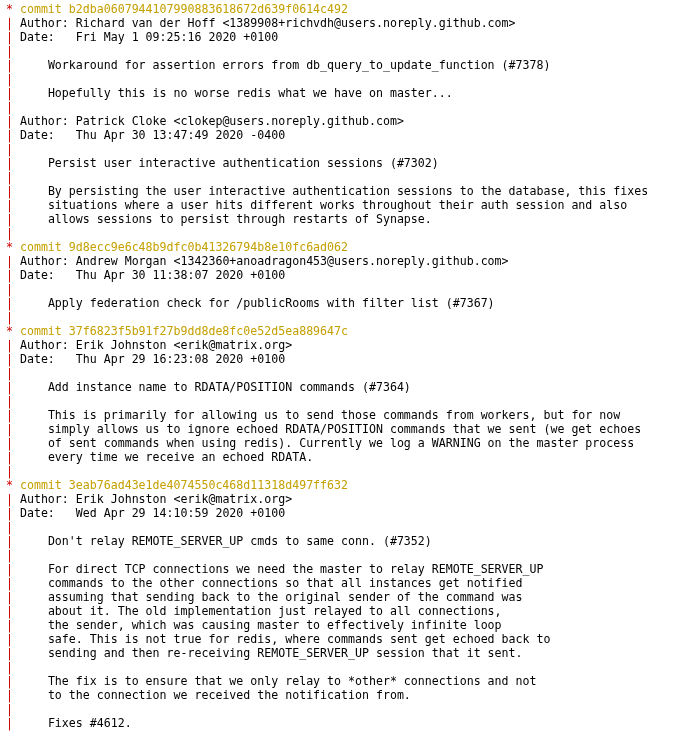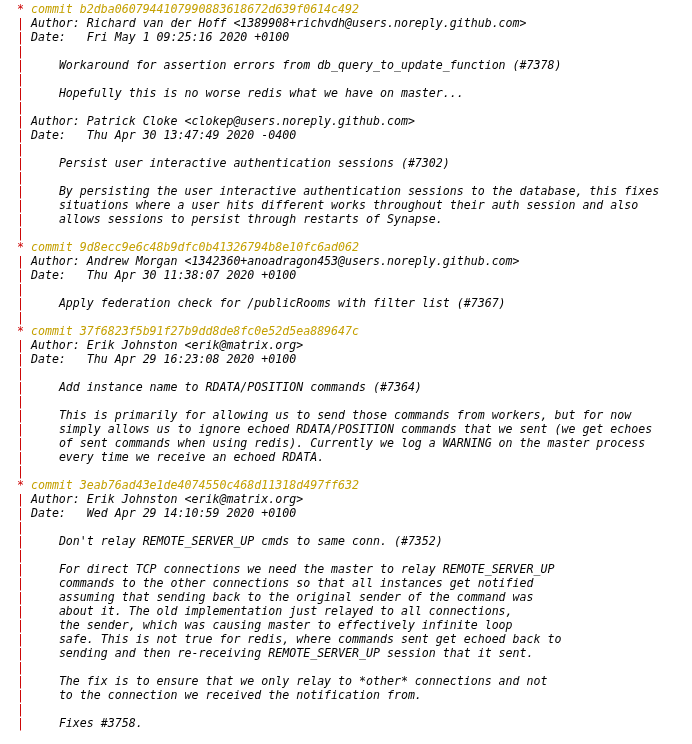--- a/index.html
+++ b/index.html
@@ -20,21 +20,21 @@
     width: 692px;
     height: 744px;
     overflow: hidden;
     background: var(--bg);
     color: var(--text);
     font-family: "DejaVu Sans Mono", "Liberation Mono", monospace;
     font-size: 11.6px;
     line-height: 14px;
     font-weight: normal;
   }
-  .git-log { padding: 2px 0 0 17px; font-style: italic; }
+  .git-log { padding: 2px 0 0 6px; }
   .line { white-space: pre; height: 14px; }
   .g { color: var(--graph); }
   .hash { color: var(--hash); }
   .ml1 { margin-left: 1ch; }
   .ml3 { margin-left: 3ch; }
   .ml5 { margin-left: 5ch; }
 </style>
 </head>
 <body>
 
@@ -84,15 +84,15 @@
       <div class="line"><span class="g">|</span><span class="ml5">commands to the other connections so that all instances get notified</span></div>
       <div class="line"><span class="g">|</span><span class="ml5">assuming that sending back to the original sender of the command was</span></div>
       <div class="line"><span class="g">|</span><span class="ml5">about it. The old implementation just relayed to all connections,</span></div>
       <div class="line"><span class="g">|</span><span class="ml5">the sender, which was causing master to effectively infinite loop</span></div>
       <div class="line"><span class="g">|</span><span class="ml5">safe. This is not true for redis, where commands sent get echoed back to</span></div>
       <div class="line"><span class="g">|</span><span class="ml5">sending and then re-receiving REMOTE_SERVER_UP session that it sent.</span></div>
       <div class="line"><span class="g">|</span></div>
       <div class="line"><span class="g">|</span><span class="ml5">The fix is to ensure that we only relay to *other* connections and not</span></div>
       <div class="line"><span class="g">|</span><span class="ml5">to the connection we received the notification from.</span></div>
       <div class="line"><span class="g">|</span></div>
-      <div class="line"><span class="g">|</span><span class="ml5">Fixes #3758.</span></div>
+      <div class="line"><span class="g">|</span><span class="ml5">Fixes #4612.</span></div>
     </div>
 </div>
 
 </body></html>

